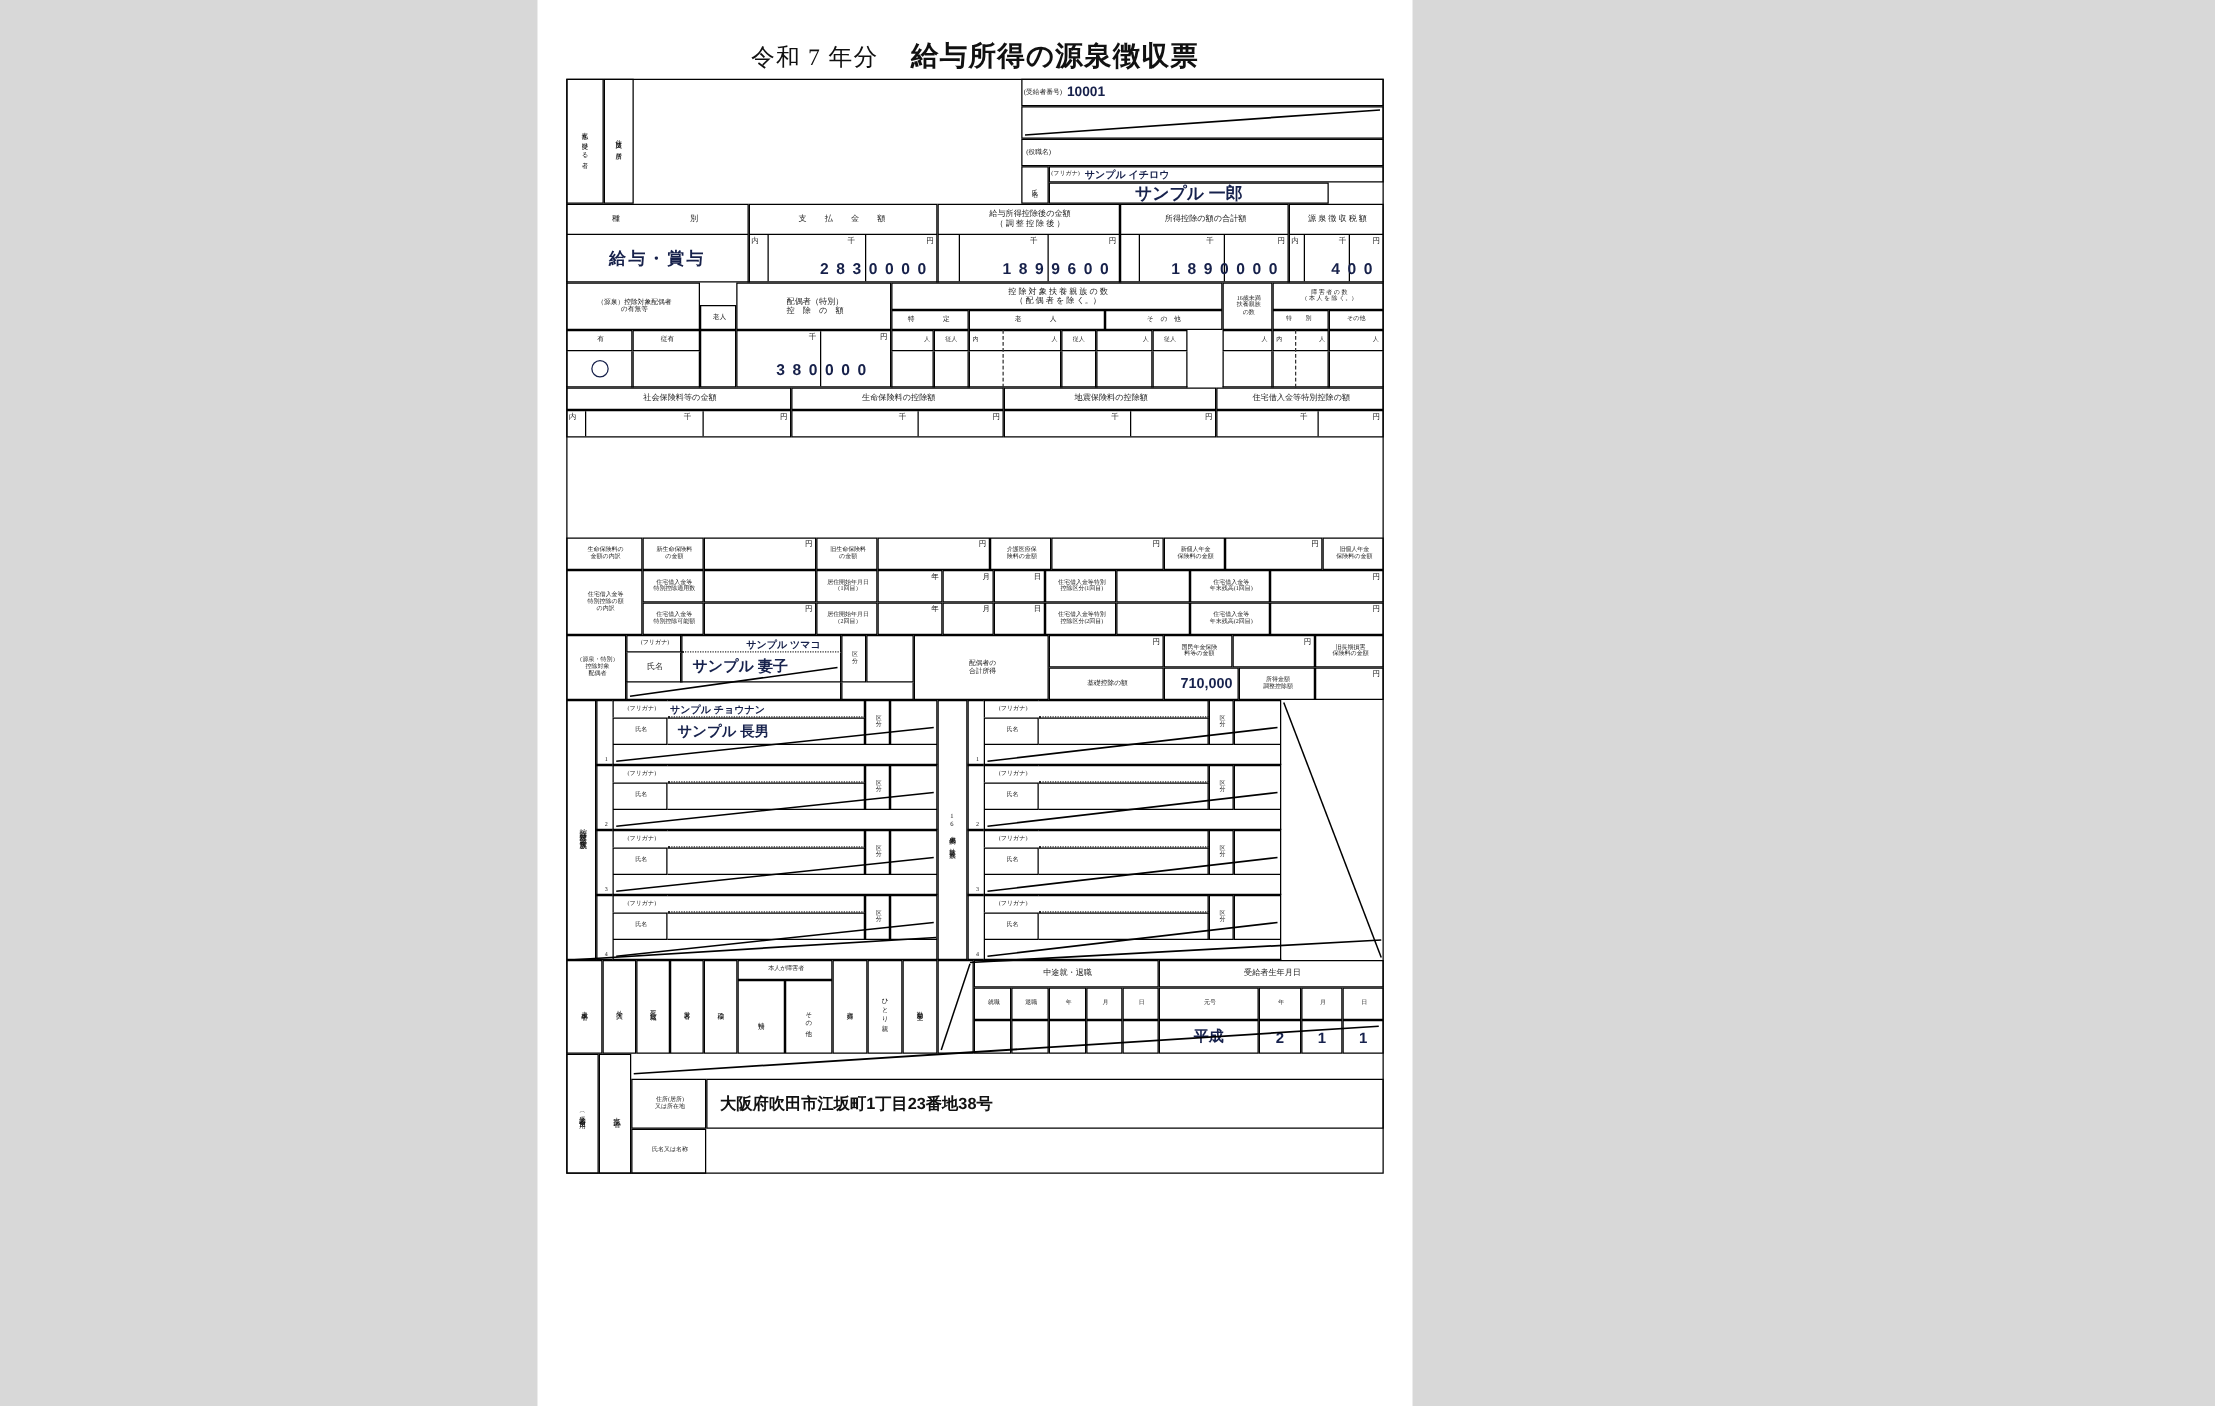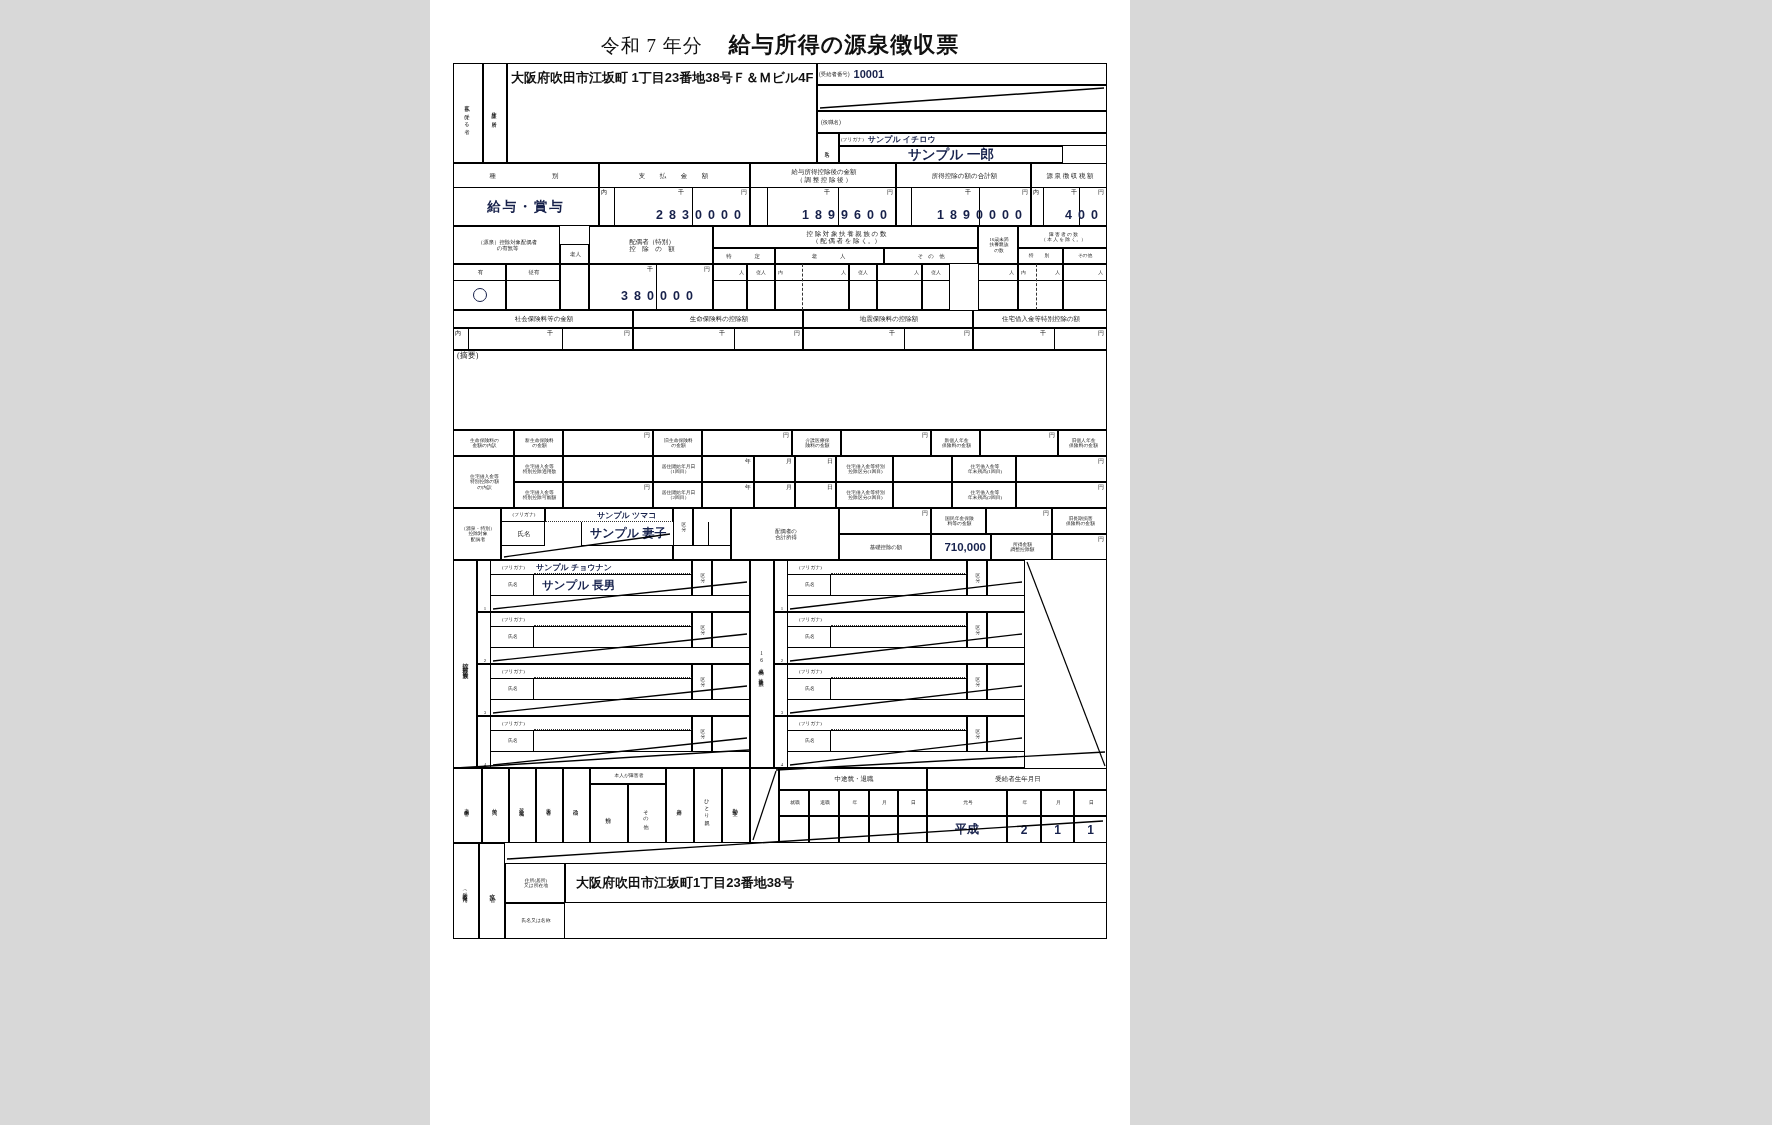--- a/index.html
+++ b/index.html
@@ -89,23 +89,20 @@
   </div>
 
   <div class="frame"></div>
 
   <div class="cell" style="left:23px;top:63px;width:30px;height:100px;">
     <div class="vert xs" style="width:100%;height:100%;">支払を受ける者</div>
   </div>
   <div class="cell" style="left:53px;top:63px;width:24px;height:100px;">
     <div class="vert xs" style="width:100%;height:100%;">住所又は居所</div>
   </div>
-  <div class="cell" style="left:77px;top:63px;width:310px;height:100px;">
-    <div class="val" style="width:100%;height:100%;align-items:flex-start;padding-top:5px;font-size:13px;line-height:1.35;color:#111;white-space:pre-wrap;">大阪府吹田市江坂町 1丁目23番地38号Ｆ＆Ｍビル4F</div>
-  </div>
 
   <div class="cell" style="left:387px;top:63px;width:290px;height:22px;">
     <div style="display:flex;align-items:center;height:100%;">
       <span class="lbl sm" style="display:inline-flex;">(受給者番号)</span>
       <span class="val" style="font-size:11px;color:#16204a;">10001</span>
     </div>
   </div>
   <div class="cell" style="left:387px;top:85px;width:290px;height:26px;">
     <div class="slash" style="left:0;top:0;width:288px;height:24px;">
       <svg width="288" height="24">
@@ -361,23 +358,20 @@
     <div style="position:absolute;left:85px;top:0;font-size:6px;font-family:'Liberation Serif',serif;">千</div>
     <div style="position:absolute;right:2px;top:0;font-size:6px;font-family:'Liberation Serif',serif;">円</div>
     <div style="position:absolute;left:100px;top:0;bottom:0;border-left:1px solid #000;"></div>
   </div>
   <div class="cell" style="left:543px;top:328px;width:134px;height:22px;">
     <div style="position:absolute;left:66px;top:0;font-size:6px;font-family:'Liberation Serif',serif;">千</div>
     <div style="position:absolute;right:2px;top:0;font-size:6px;font-family:'Liberation Serif',serif;">円</div>
     <div style="position:absolute;left:80px;top:0;bottom:0;border-left:1px solid #000;"></div>
   </div>
 
-  <div class="cell" style="left:23px;top:350px;width:654px;height:80px;">
-    <div class="lbl left top" style="width:100%;height:100%;font-size:8px;">(摘要)</div>
-  </div>
 
   <div class="cell" style="left:23px;top:430px;width:61px;height:26px;">
     <div class="lbl xs" style="width:100%;height:100%;white-space:pre-line;">生命保険料の
 金額の内訳</div>
   </div>
   <div class="cell" style="left:84px;top:430px;width:49px;height:26px;">
     <div class="lbl xs" style="width:100%;height:100%;white-space:pre-line;">新生命保険料
 の金額</div>
   </div>
   <div class="cell" style="left:133px;top:430px;width:90px;height:26px;">
@@ -487,21 +481,21 @@
   </div>
   <div class="cell" style="left:71px;top:508px;width:44px;height:14px;">
     <div class="lbl xs" style="width:100%;height:100%;">(フリガナ)</div>
   </div>
   <div class="cell" style="left:115px;top:508px;width:128px;height:14px;border-bottom:1px dotted #333;">
     <div class="val kana" style="height:100%;color:#16204a;margin-left:48px;">サンプル ツマコ</div>
   </div>
   <div class="cell" style="left:71px;top:522px;width:44px;height:24px;border-top:none;">
     <div class="lbl" style="width:100%;height:100%;">氏名</div>
   </div>
-  <div class="cell" style="left:115px;top:522px;width:128px;height:24px;border-top:none;margin-left:36px;">
+  <div class="cell" style="left:115px;top:522px;width:128px;height:24px;border-top:none;">
     <div class="val" style="height:100%;font-size:12px;padding-left:8px;">サンプル 妻子</div>
   </div>
   <div class="cell" style="left:71px;top:546px;width:172px;height:14px;border-top:none;">
     <div class="slash" style="left:0;top:-14px;width:170px;height:27px;">
       <svg width="170" height="27">
             <line x1="2" y1="25" x2="168" y2="2" stroke="#000" stroke-width="1.3"></line>
           </svg>
     </div>
   </div>
   <div class="cell" style="left:243px;top:508px;width:20px;height:38px;">

